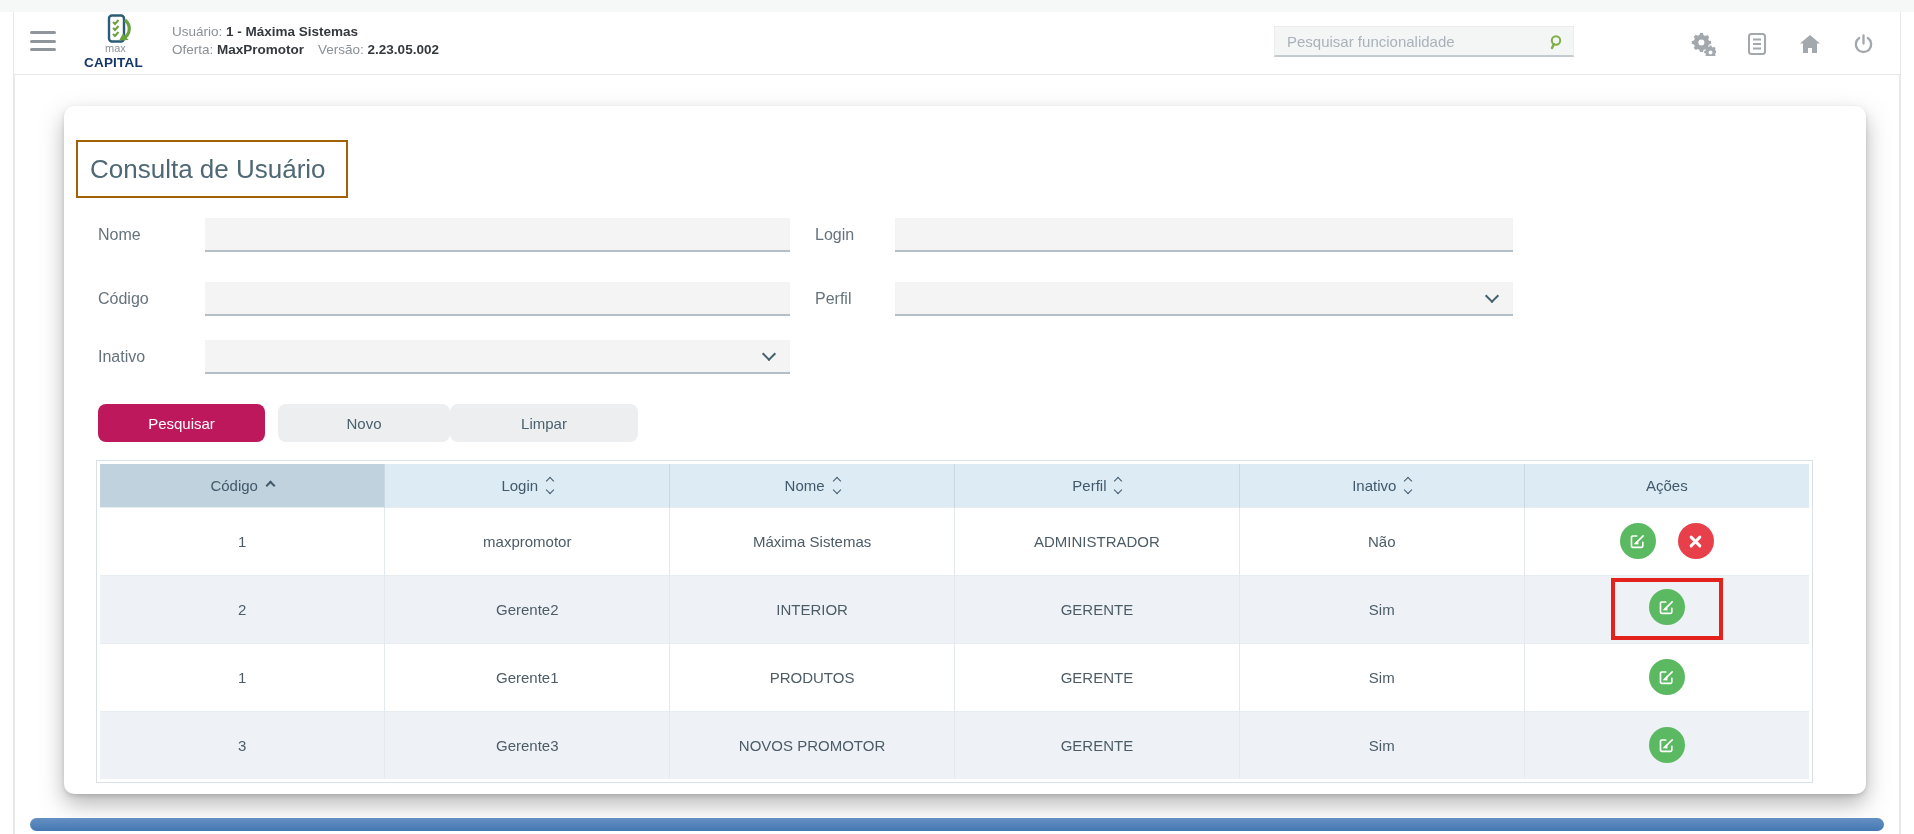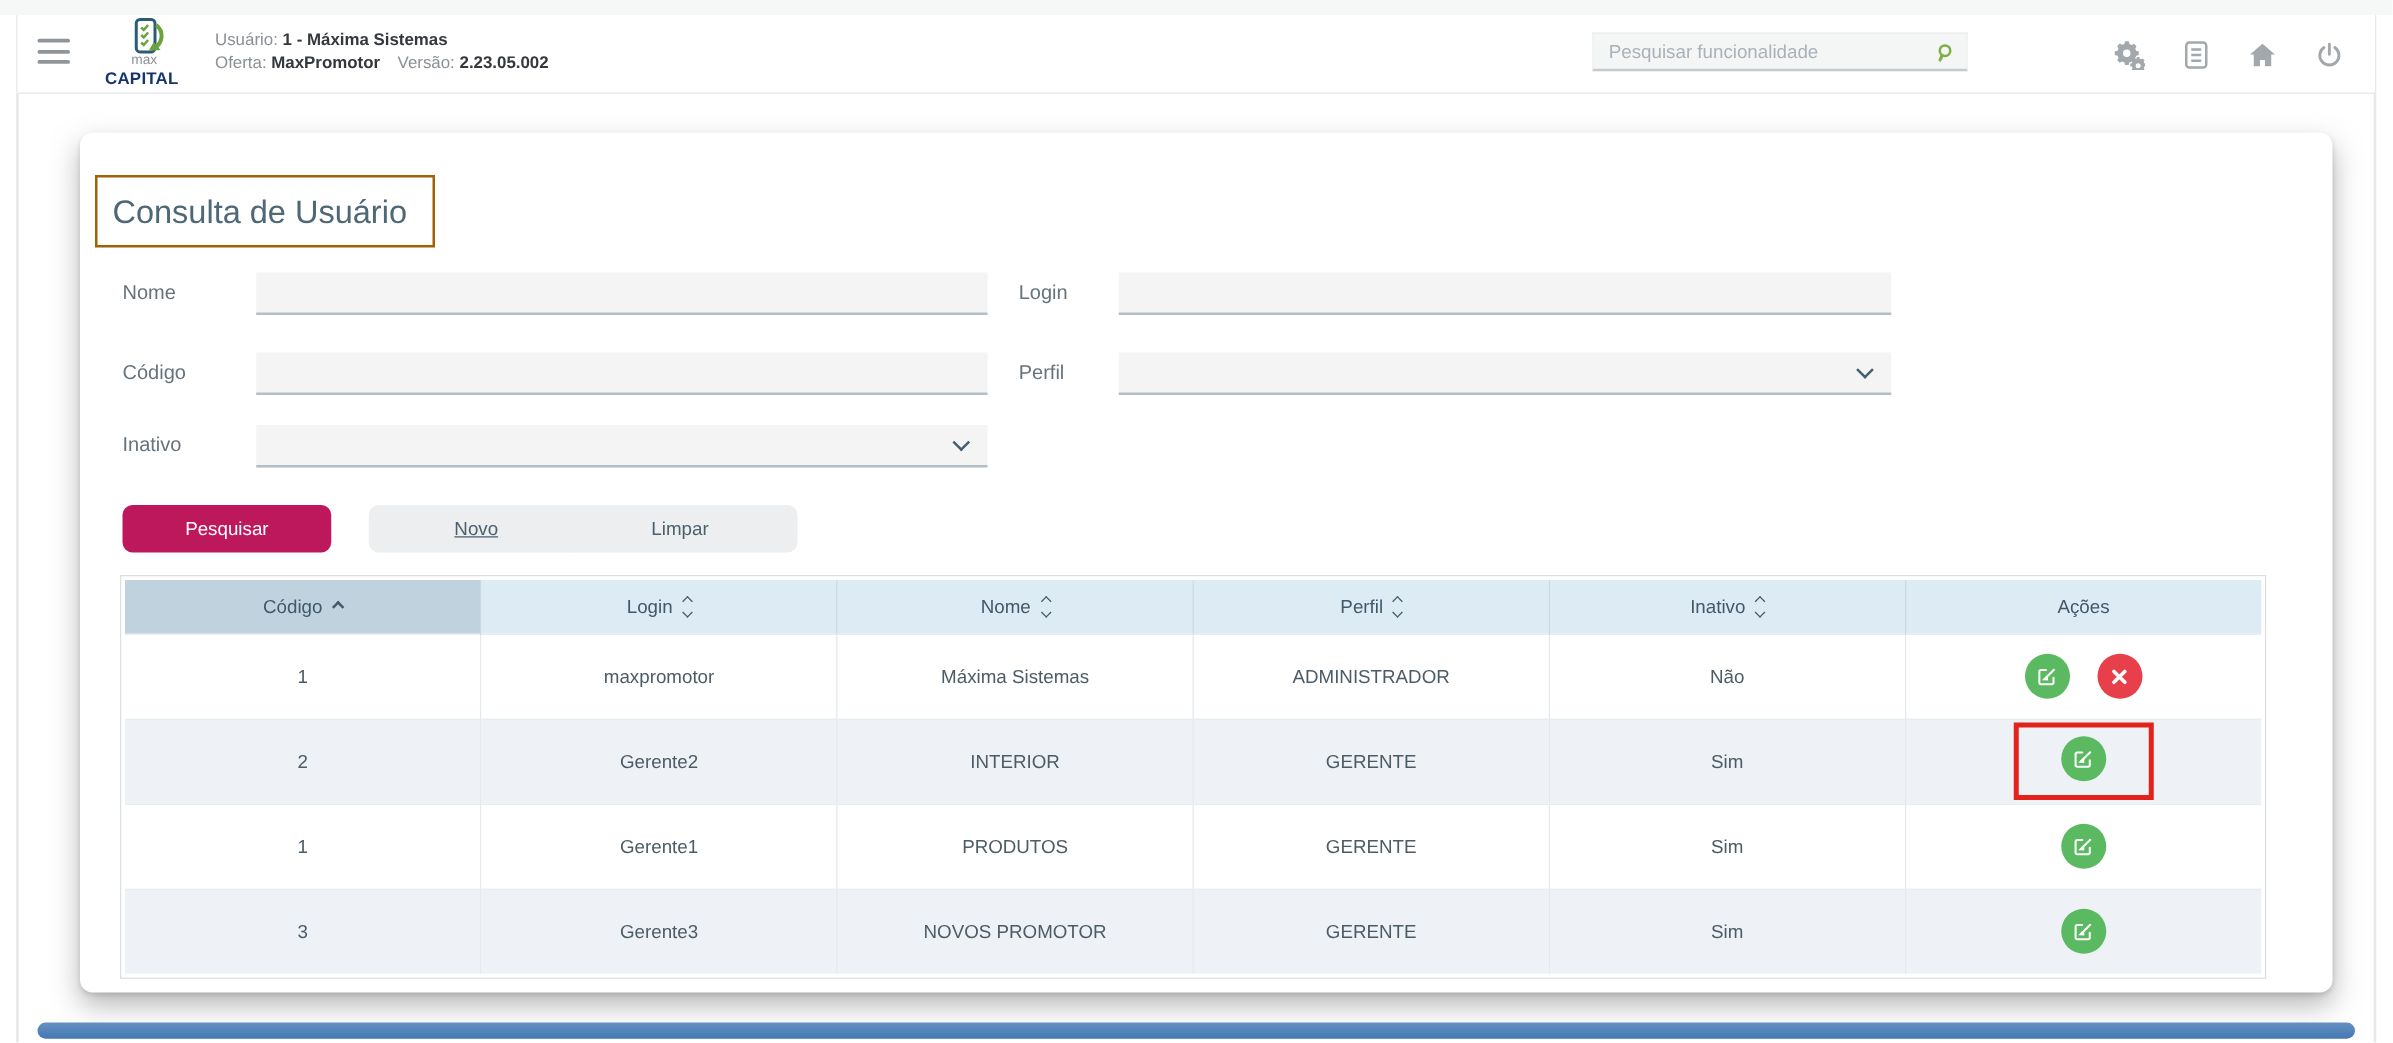--- a/index.html
+++ b/index.html
@@ -46,21 +46,21 @@
   .txt-field input { width:100%; height:100%; background:transparent; border:none; outline:none;
     padding:0 10px; font-size:15px; color:#444; font-family:"Liberation Sans",sans-serif; }
   .sel-field { cursor:pointer; }
   .sel-chev { position:absolute; right:16px; top:9px; width:10px; height:10px;
     border:solid #44606e; border-width:0 2.5px 2.5px 0; transform:rotate(45deg); }
 
   .btn { position:absolute; top:298px; height:38px; border:none; border-radius:8px;
     font-size:15px; cursor:pointer; font-family:"Liberation Sans",sans-serif; }
   .btn-primary { left:34px; width:167px; background:#be185d; color:#fff; }
   .btn-neutral { background:#eceeef; color:#4a616d; }
-  .btn-novo { left:231px; width:172px;text-decoration:underline; }
+  .btn-novo { left:214px; width:172px; }
   .btn-limpar { left:386px; width:188px; }
 
   
   .table-wrap { position:absolute; left:32px; top:354px; width:1717px; background:#fff;
     border:1px solid #d9e0e6; padding:3px; }
   table { width:100%; border-collapse:collapse; table-layout:fixed; }
   th { height:43px; background:#dcebf4; font-weight:normal; font-size:15px; color:#41596a;
     border-right:1px solid #c9d8e2; cursor:pointer; }
   th:last-child { border-right:none; cursor:default; }
   th.sorted { background:#c0d2dd; }

